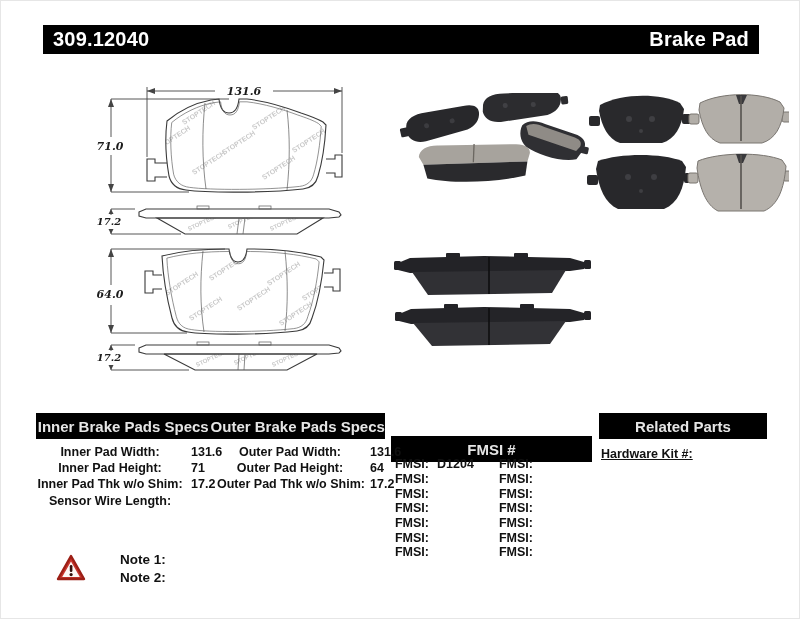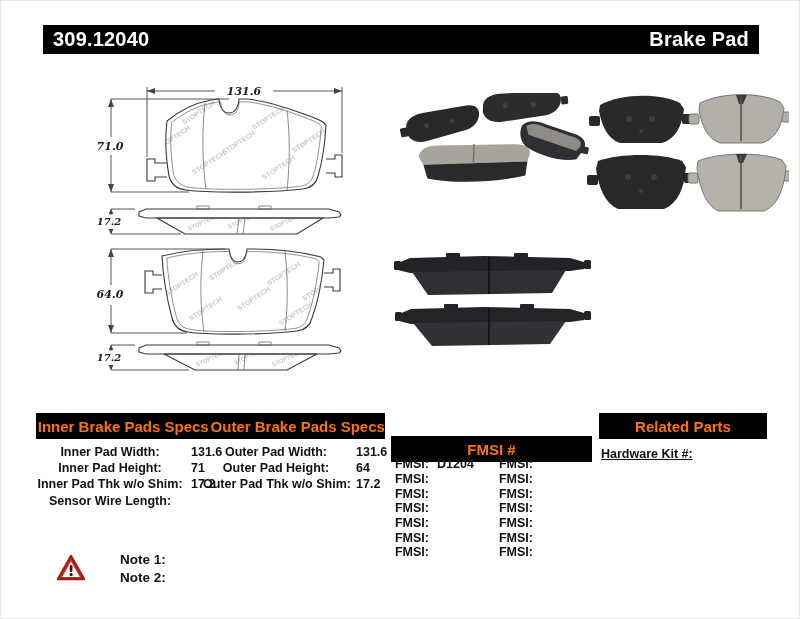--- a/index.html
+++ b/index.html
@@ -1,32 +1,32 @@
 <!DOCTYPE html>
 <html><head>
 <meta charset="utf-8">
 <style>
   html,body{margin:0;padding:0;background:#fff;}
   .page{position:relative;width:800px;height:619px;background:#fff;overflow:hidden;
         font-family:"Liberation Sans",sans-serif;color:#111;border:1px solid #e6e6e6;box-sizing:border-box;}
   .header-bar{position:absolute;left:42px;top:24px;width:716px;height:29px;background:#000;color:#fff;
         display:flex;justify-content:space-between;align-items:center;padding:12px 10px;box-sizing:border-box;
         font-weight:bold;font-size:20px;letter-spacing:.2px;}
-  .section-bar{position:absolute;top:412px;height:26px;background:#000;color:#f97316;font-weight:bold;
+  .section-bar{position:absolute;top:412px;height:26px;background:#000;color:#e5e5e5;font-weight:bold;
         font-size:15px;display:flex;align-items:center;justify-content:center;}
   .bar-specs{left:35px;width:349px;}
   .bar-specs .half{flex:1;text-align:center;}
   .bar-fmsi{left:390px;width:201px;margin-top:23px;}
   .bar-related{left:598px;width:168px;}
   .spec-col{position:absolute;top:443px;font-size:12.5px;font-weight:bold;}
   .spec-row{display:flex;height:16.2px;align-items:center;}
   .spec-label{width:148px;text-align:center;white-space:nowrap;}
   .spec-value{margin-left:7px;white-space:nowrap;}
   .inner-col{left:35px;}
-  .outer-col{left:202px;}
+  .outer-col{left:216px;}
   .outer-col .spec-label{width:146px;}
   .fmsi-col{position:absolute;top:445px;font-size:12.5px;font-weight:bold;margin-top:11px;}
   .fmsi-col .spec-row{height:14.7px;}
   .fmsi-col .spec-label{width:36px;}
   .fmsi-1{left:393px;}
   .fmsi-2{left:497px;}
   .related-col{position:absolute;left:600px;top:445px;font-size:12.5px;font-weight:bold;text-decoration:underline;}
   .note-label{position:absolute;left:95px;font-weight:bold;font-size:13.5px;padding-left:24px;}
   .drawing,.photo{position:absolute;}
   svg text.dim{font-family:"DejaVu Serif",serif;font-style:italic;font-weight:bold;fill:#1c1c1c;}

